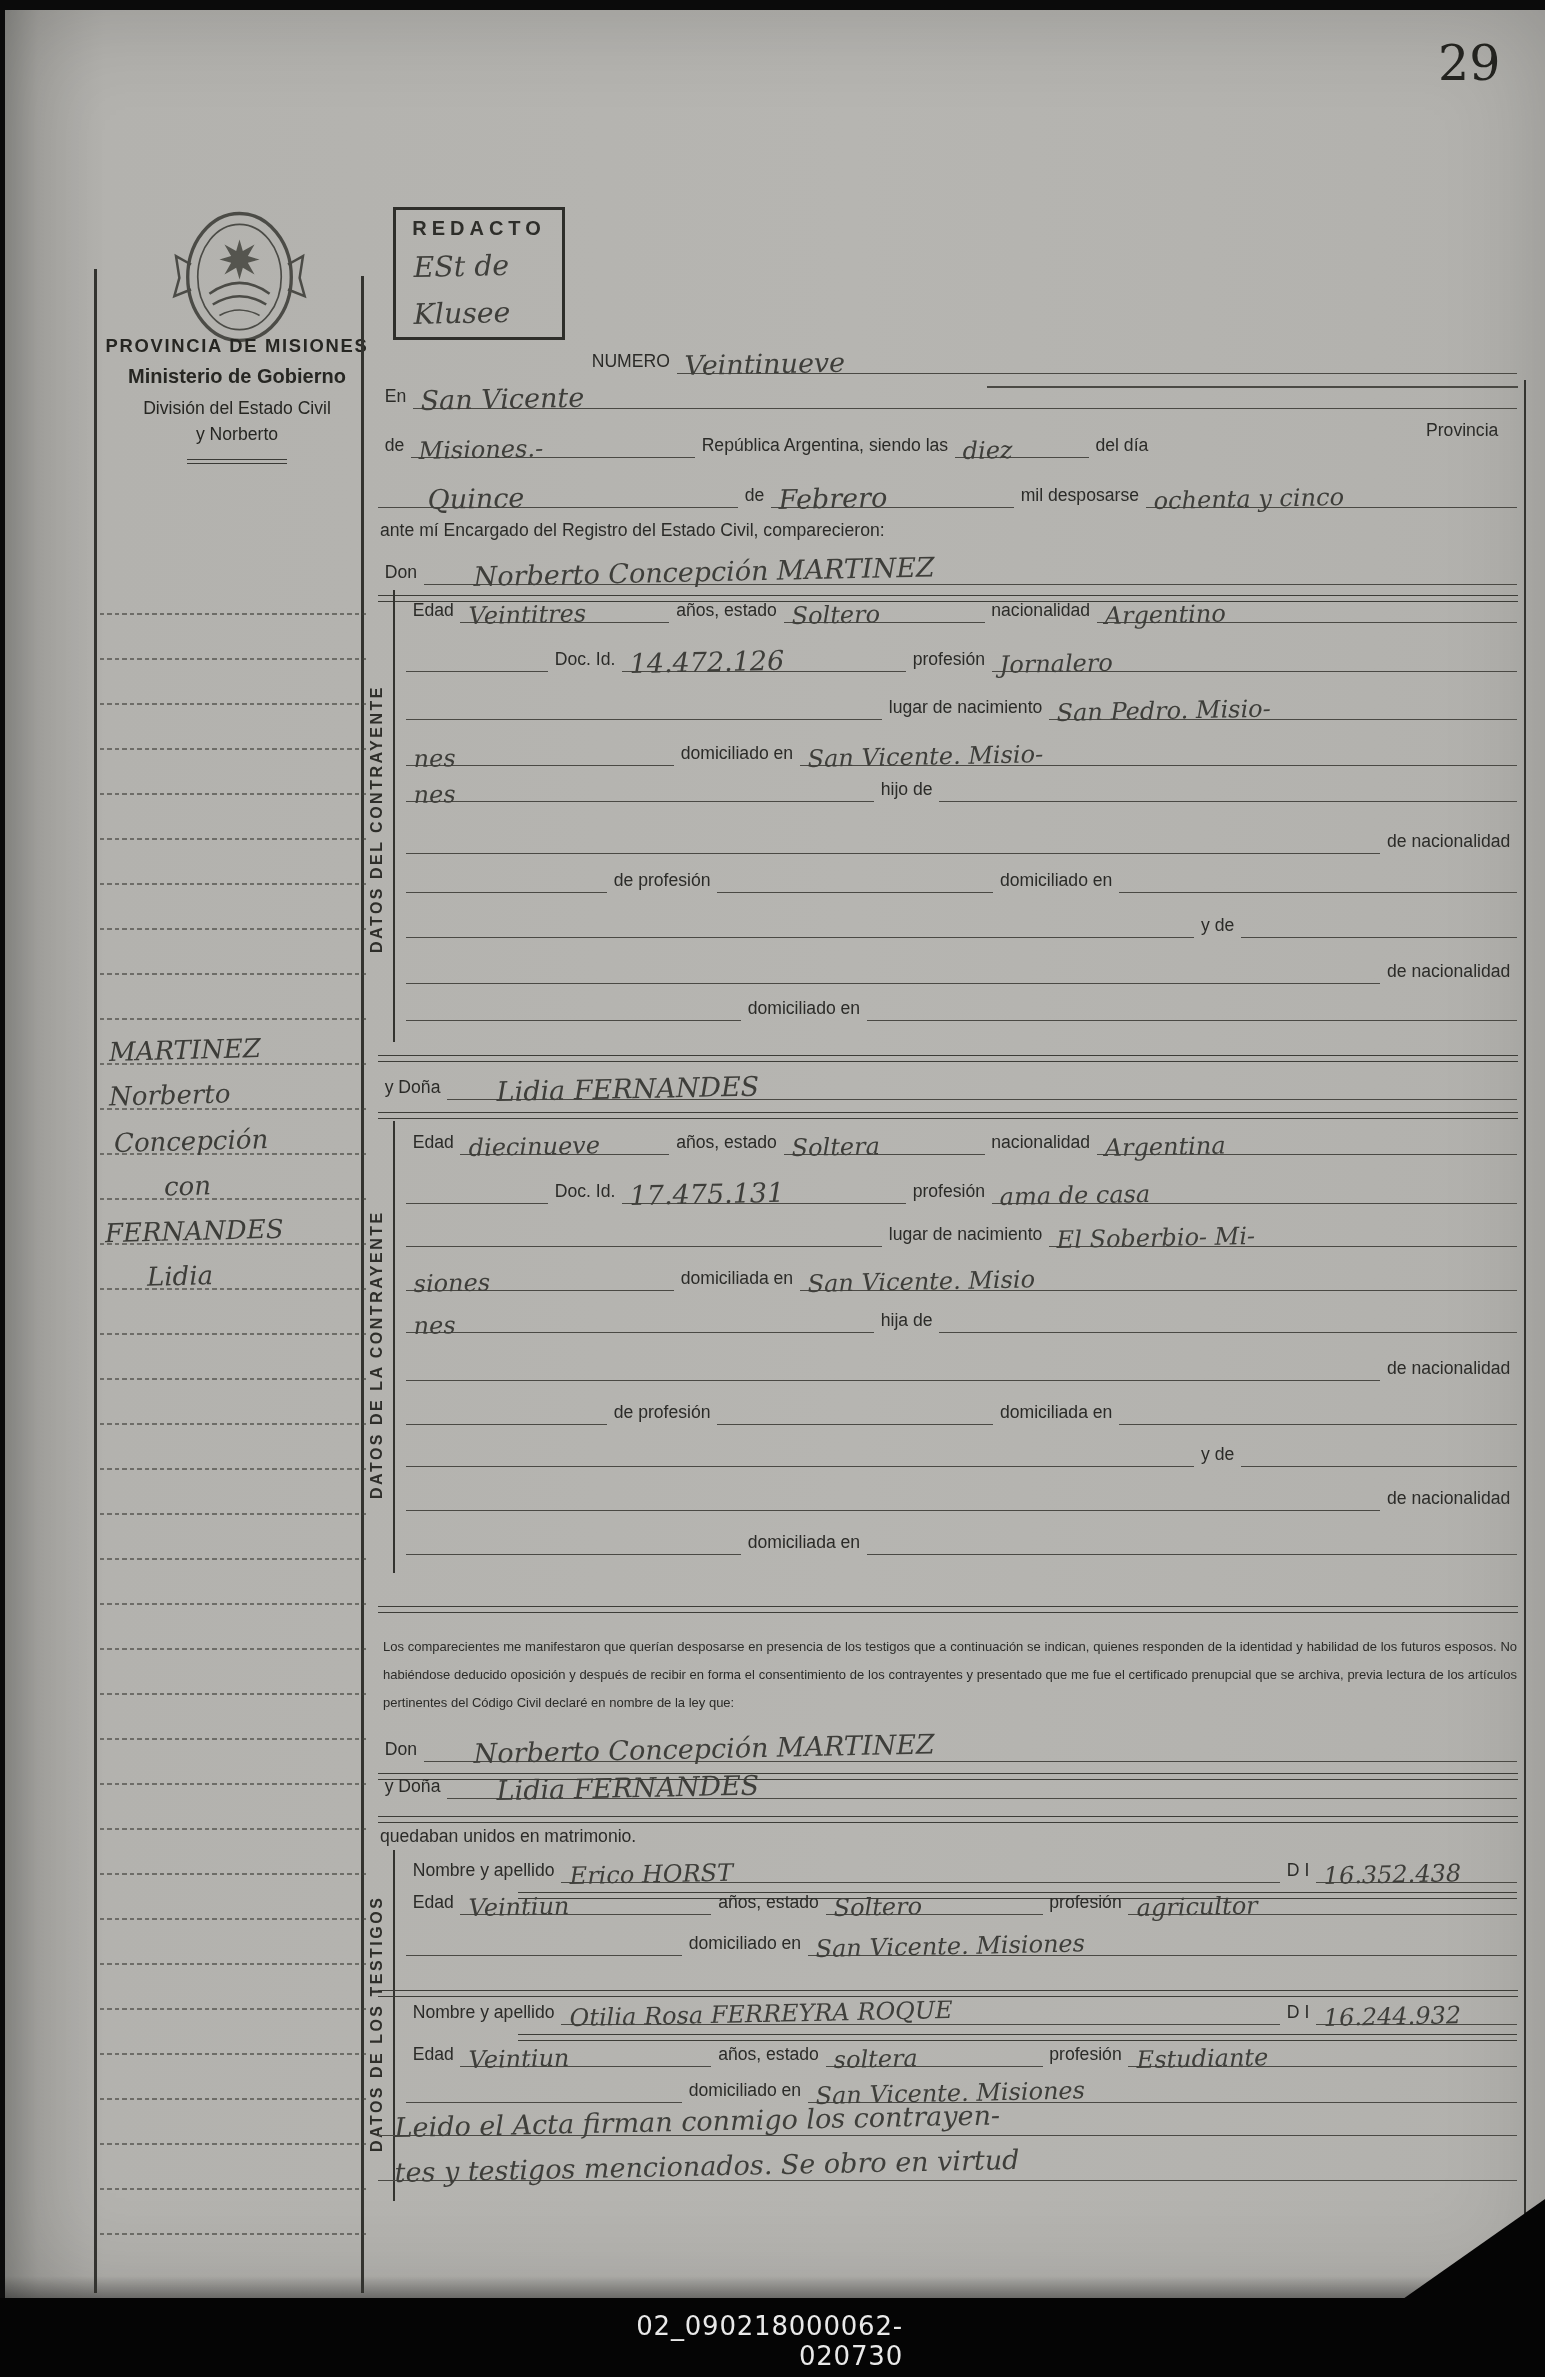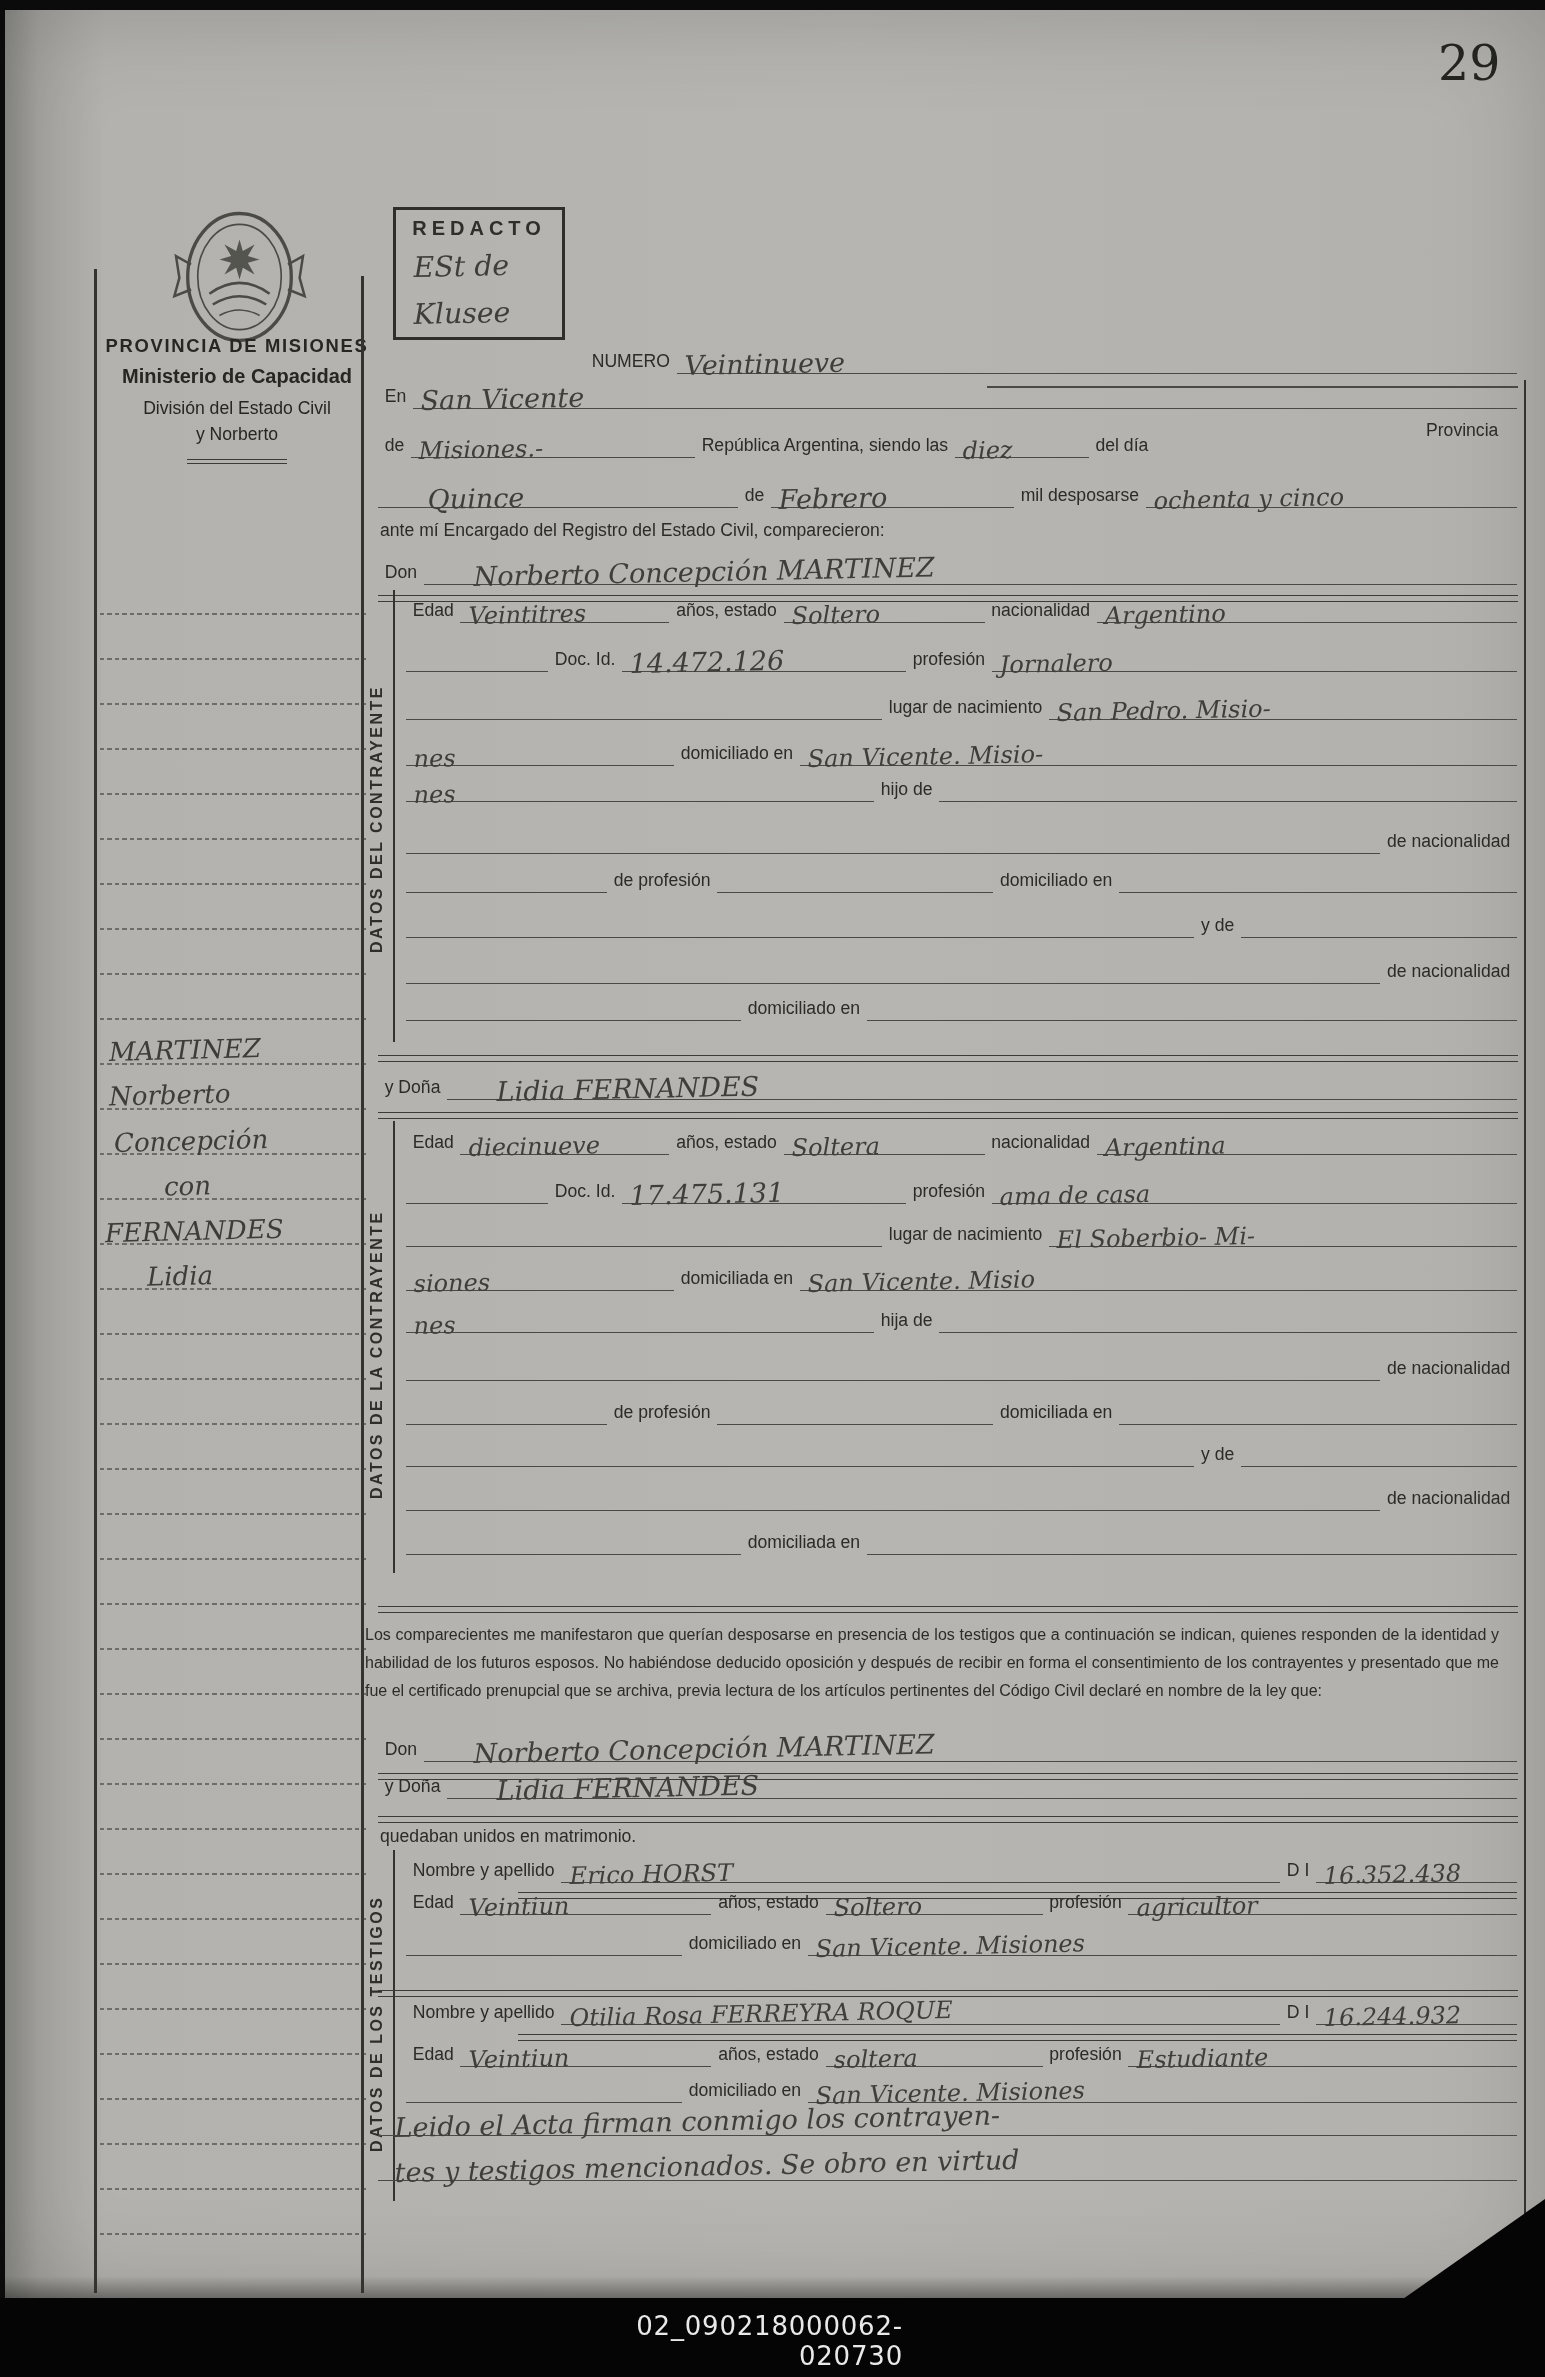--- a/index.html
+++ b/index.html
@@ -39,22 +39,22 @@
           display:flex;align-items:center;justify-content:center;
           font-size:16px;font-weight:bold;letter-spacing:2.5px;color:#2e2e2a;white-space:nowrap;}
   
   .margin-dots{position:absolute;left:100px;top:570px;width:266px;height:1689px;
        background:repeating-linear-gradient(to bottom,transparent 0,transparent 43px,rgba(62,62,56,.6) 43px,rgba(62,62,56,.6) 45px);
        -webkit-mask-image:repeating-linear-gradient(90deg,#000 0,#000 4.2px,transparent 4.2px,transparent 7.5px);
        mask-image:repeating-linear-gradient(90deg,#000 0,#000 4.2px,transparent 4.2px,transparent 7.5px);}
   .mnote{position:absolute;font-family:"DejaVu Serif",serif;font-style:italic;font-size:26px;color:#3c3c38;
          white-space:nowrap;transform:rotate(-1.5deg);}
   
-  .para{position:absolute;left:365px;width:1134px;font-size:16px;line-height:28px;color:#2b2b28;
-        text-align:justify;}
+  .para{position:absolute;left:383px;width:1134px;font-size:13px;line-height:28px;color:#2b2b28;
+        text-align:justify;margin-top:12px;}
   .plain{position:absolute;font-size:17.6px;color:#2b2b28;white-space:nowrap;}
   
   .footband{position:absolute;left:0;right:0;top:2298px;height:79px;background:#050505;}
   .wedge-r{position:absolute;right:0;top:2199px;width:0;height:0;
            border-bottom:100px solid #050505;border-left:142px solid transparent;}
   .foot{position:absolute;left:535px;top:2311px;width:368px;text-align:right;
         font-size:26px;color:#e9e9e9;letter-spacing:0.8px;font-family:"DejaVu Sans",sans-serif;}
   .seal{position:absolute;left:166px;top:206px;}
 </style>
 </head>
@@ -71,21 +71,21 @@
     <path d="M30 70 L12 60 L16 86 L10 108 L30 100" fill="none" stroke="#4b4b46" stroke-width="3"></path>
     <path d="M146 70 L164 60 L160 86 L166 108 L146 100" fill="none" stroke="#4b4b46" stroke-width="3"></path>
     <path d="M88 40 l4 14 14-8 -8 14 14 4 -14 4 8 14 -14 -8 -4 14 -4 -14 -14 8 8 -14 -14 -4 14 -4 -8 -14 14 8z" fill="#55554f"></path>
     <path d="M52 105 q36 -26 72 0" fill="none" stroke="#4b4b46" stroke-width="3"></path>
     <path d="M56 118 q32 -20 64 0" fill="none" stroke="#4b4b46" stroke-width="3"></path>
     <path d="M64 131 q24 -13 48 0" fill="none" stroke="#4b4b46" stroke-width="2"></path>
   </svg>
 
   <div class="lh">
     <div class="l1">PROVINCIA DE MISIONES</div>
-    <div class="l2">Ministerio de Capacidad</div>
+    <div class="l2">Ministerio de Gobierno</div>
     <div class="l3">División del Estado Civil</div>
     <div class="l4">y Norberto</div>
     <div class="dash"></div>
   </div>
 
   <div class="stamp">
     <div class="t">REDACTO</div>
     <div class="hw hw1" style="position:relative;bottom:auto;margin-top:11.7px;font-size:28.4px;">ESt de</div>
     <div class="hw hw2" style="position:relative;bottom:auto;margin-top:13.4px;font-size:28.4px;">Klusee</div>
   </div>

